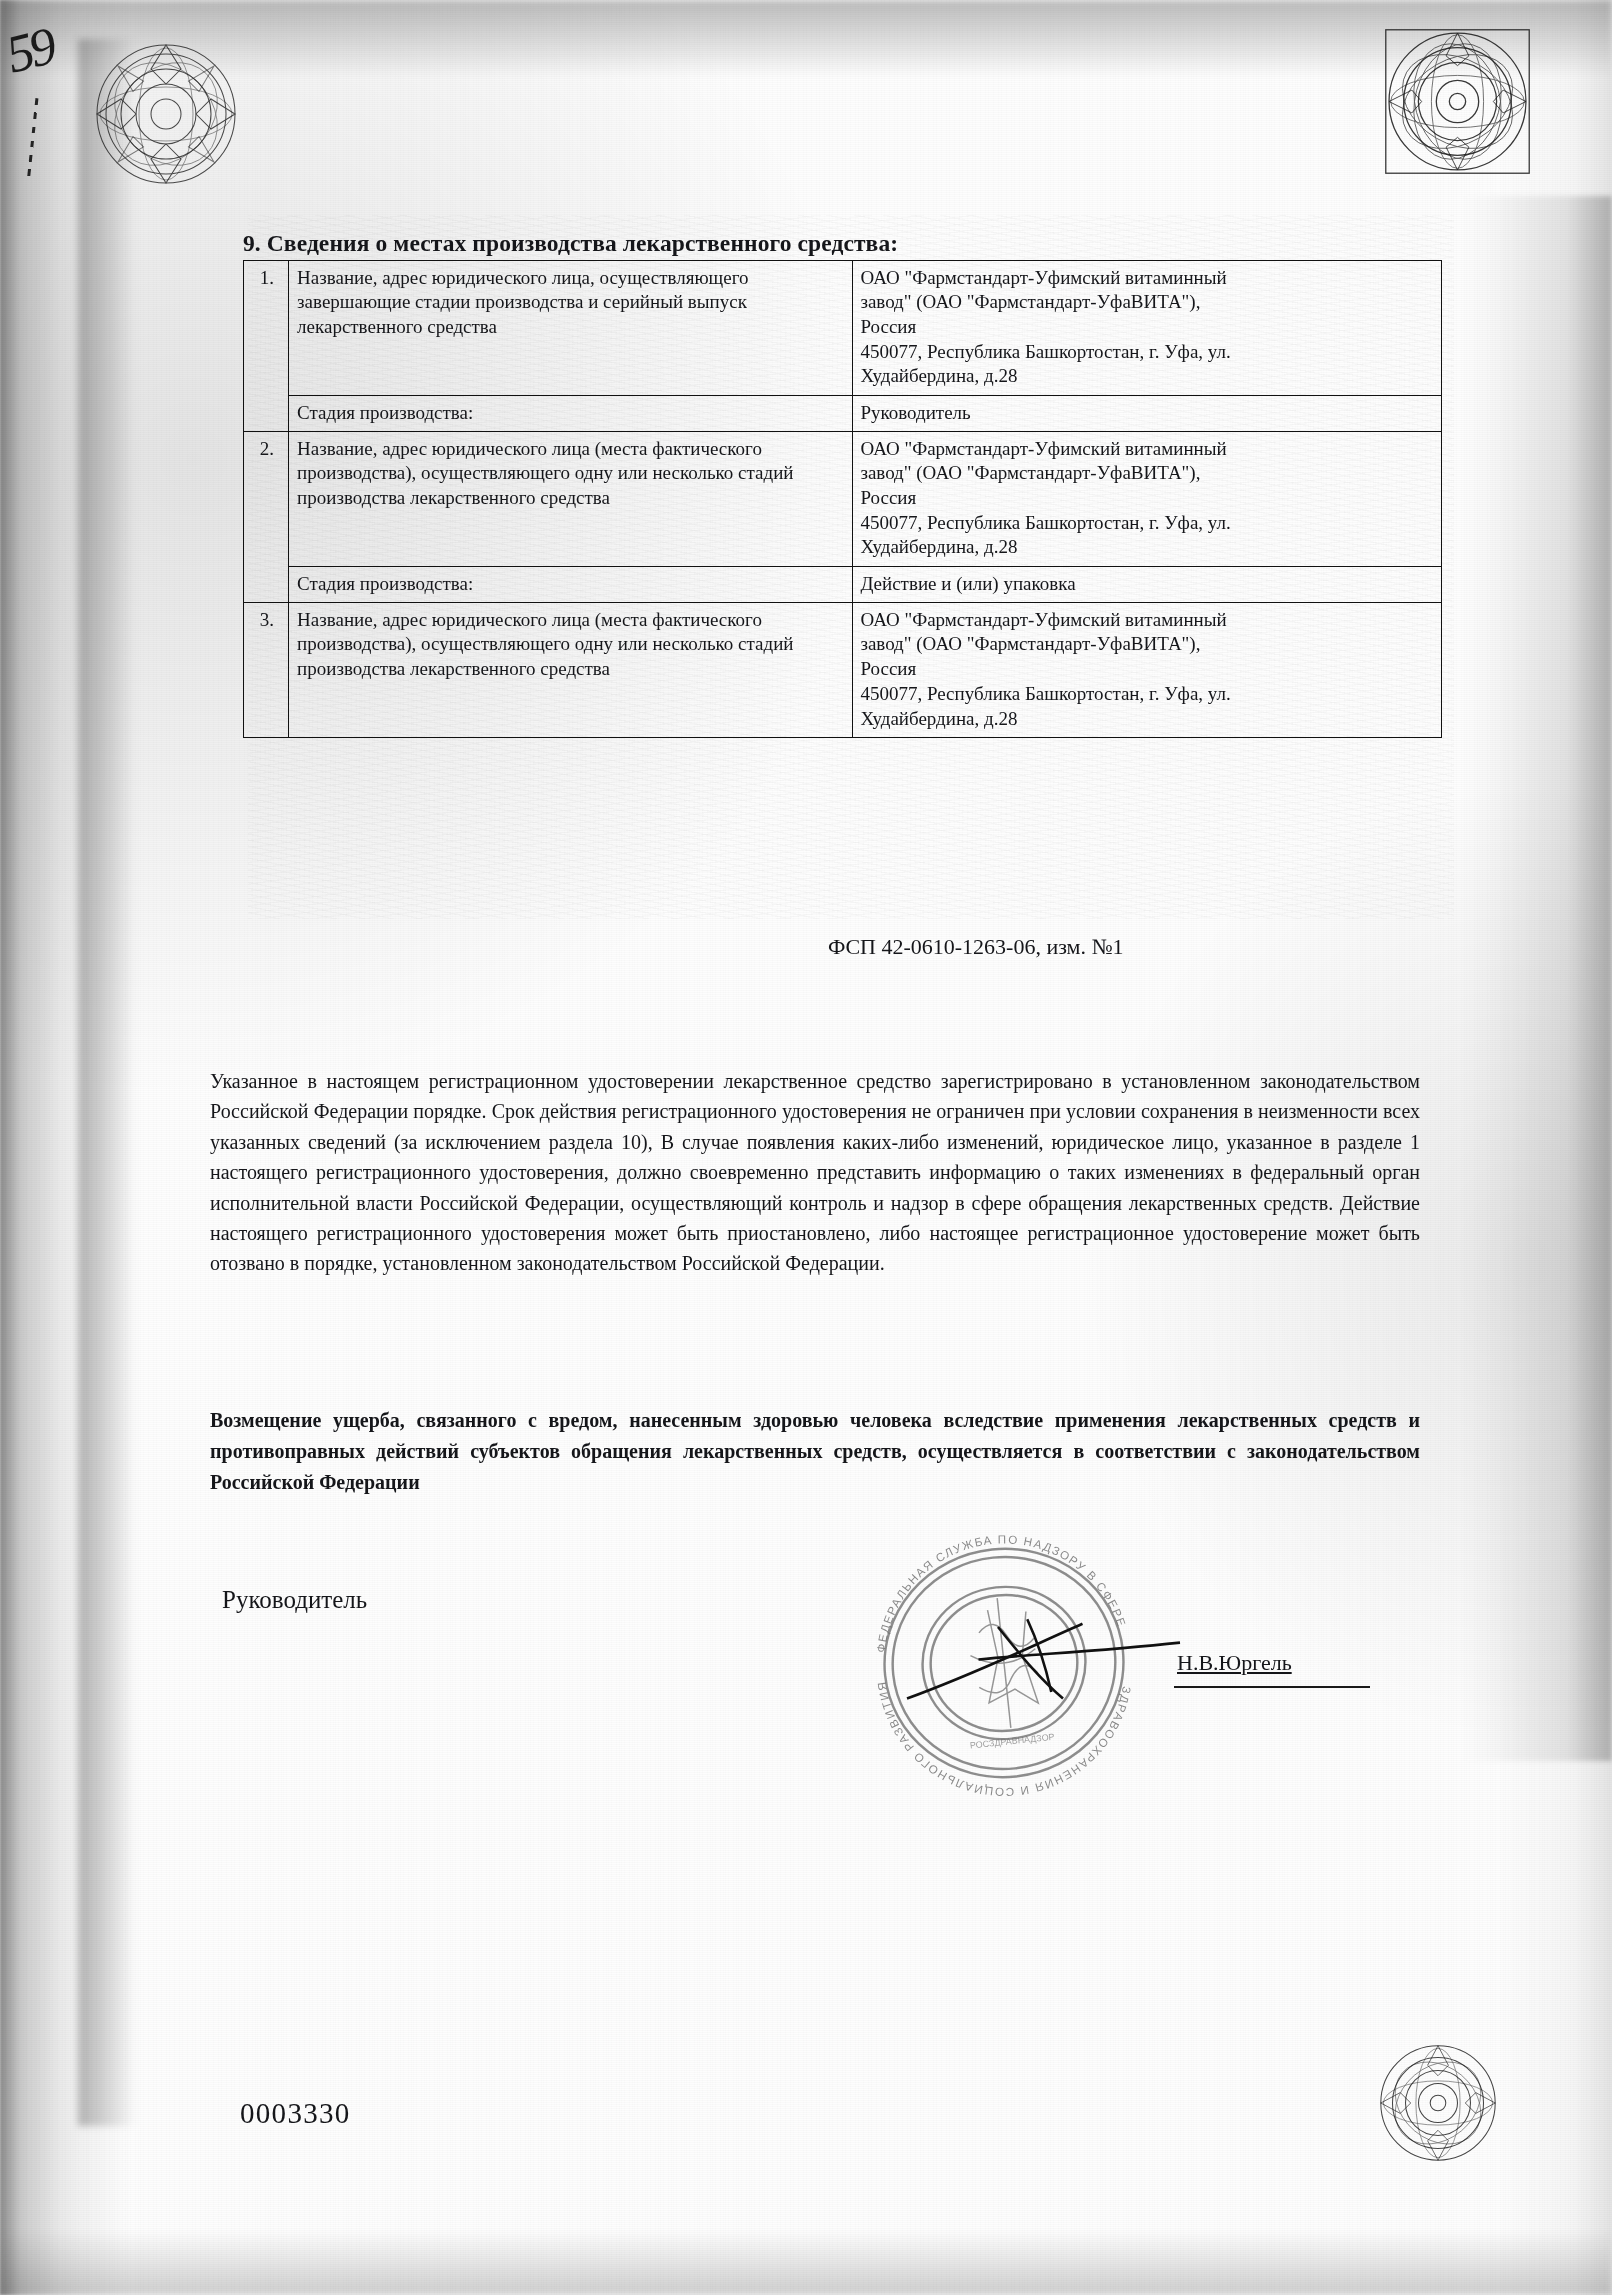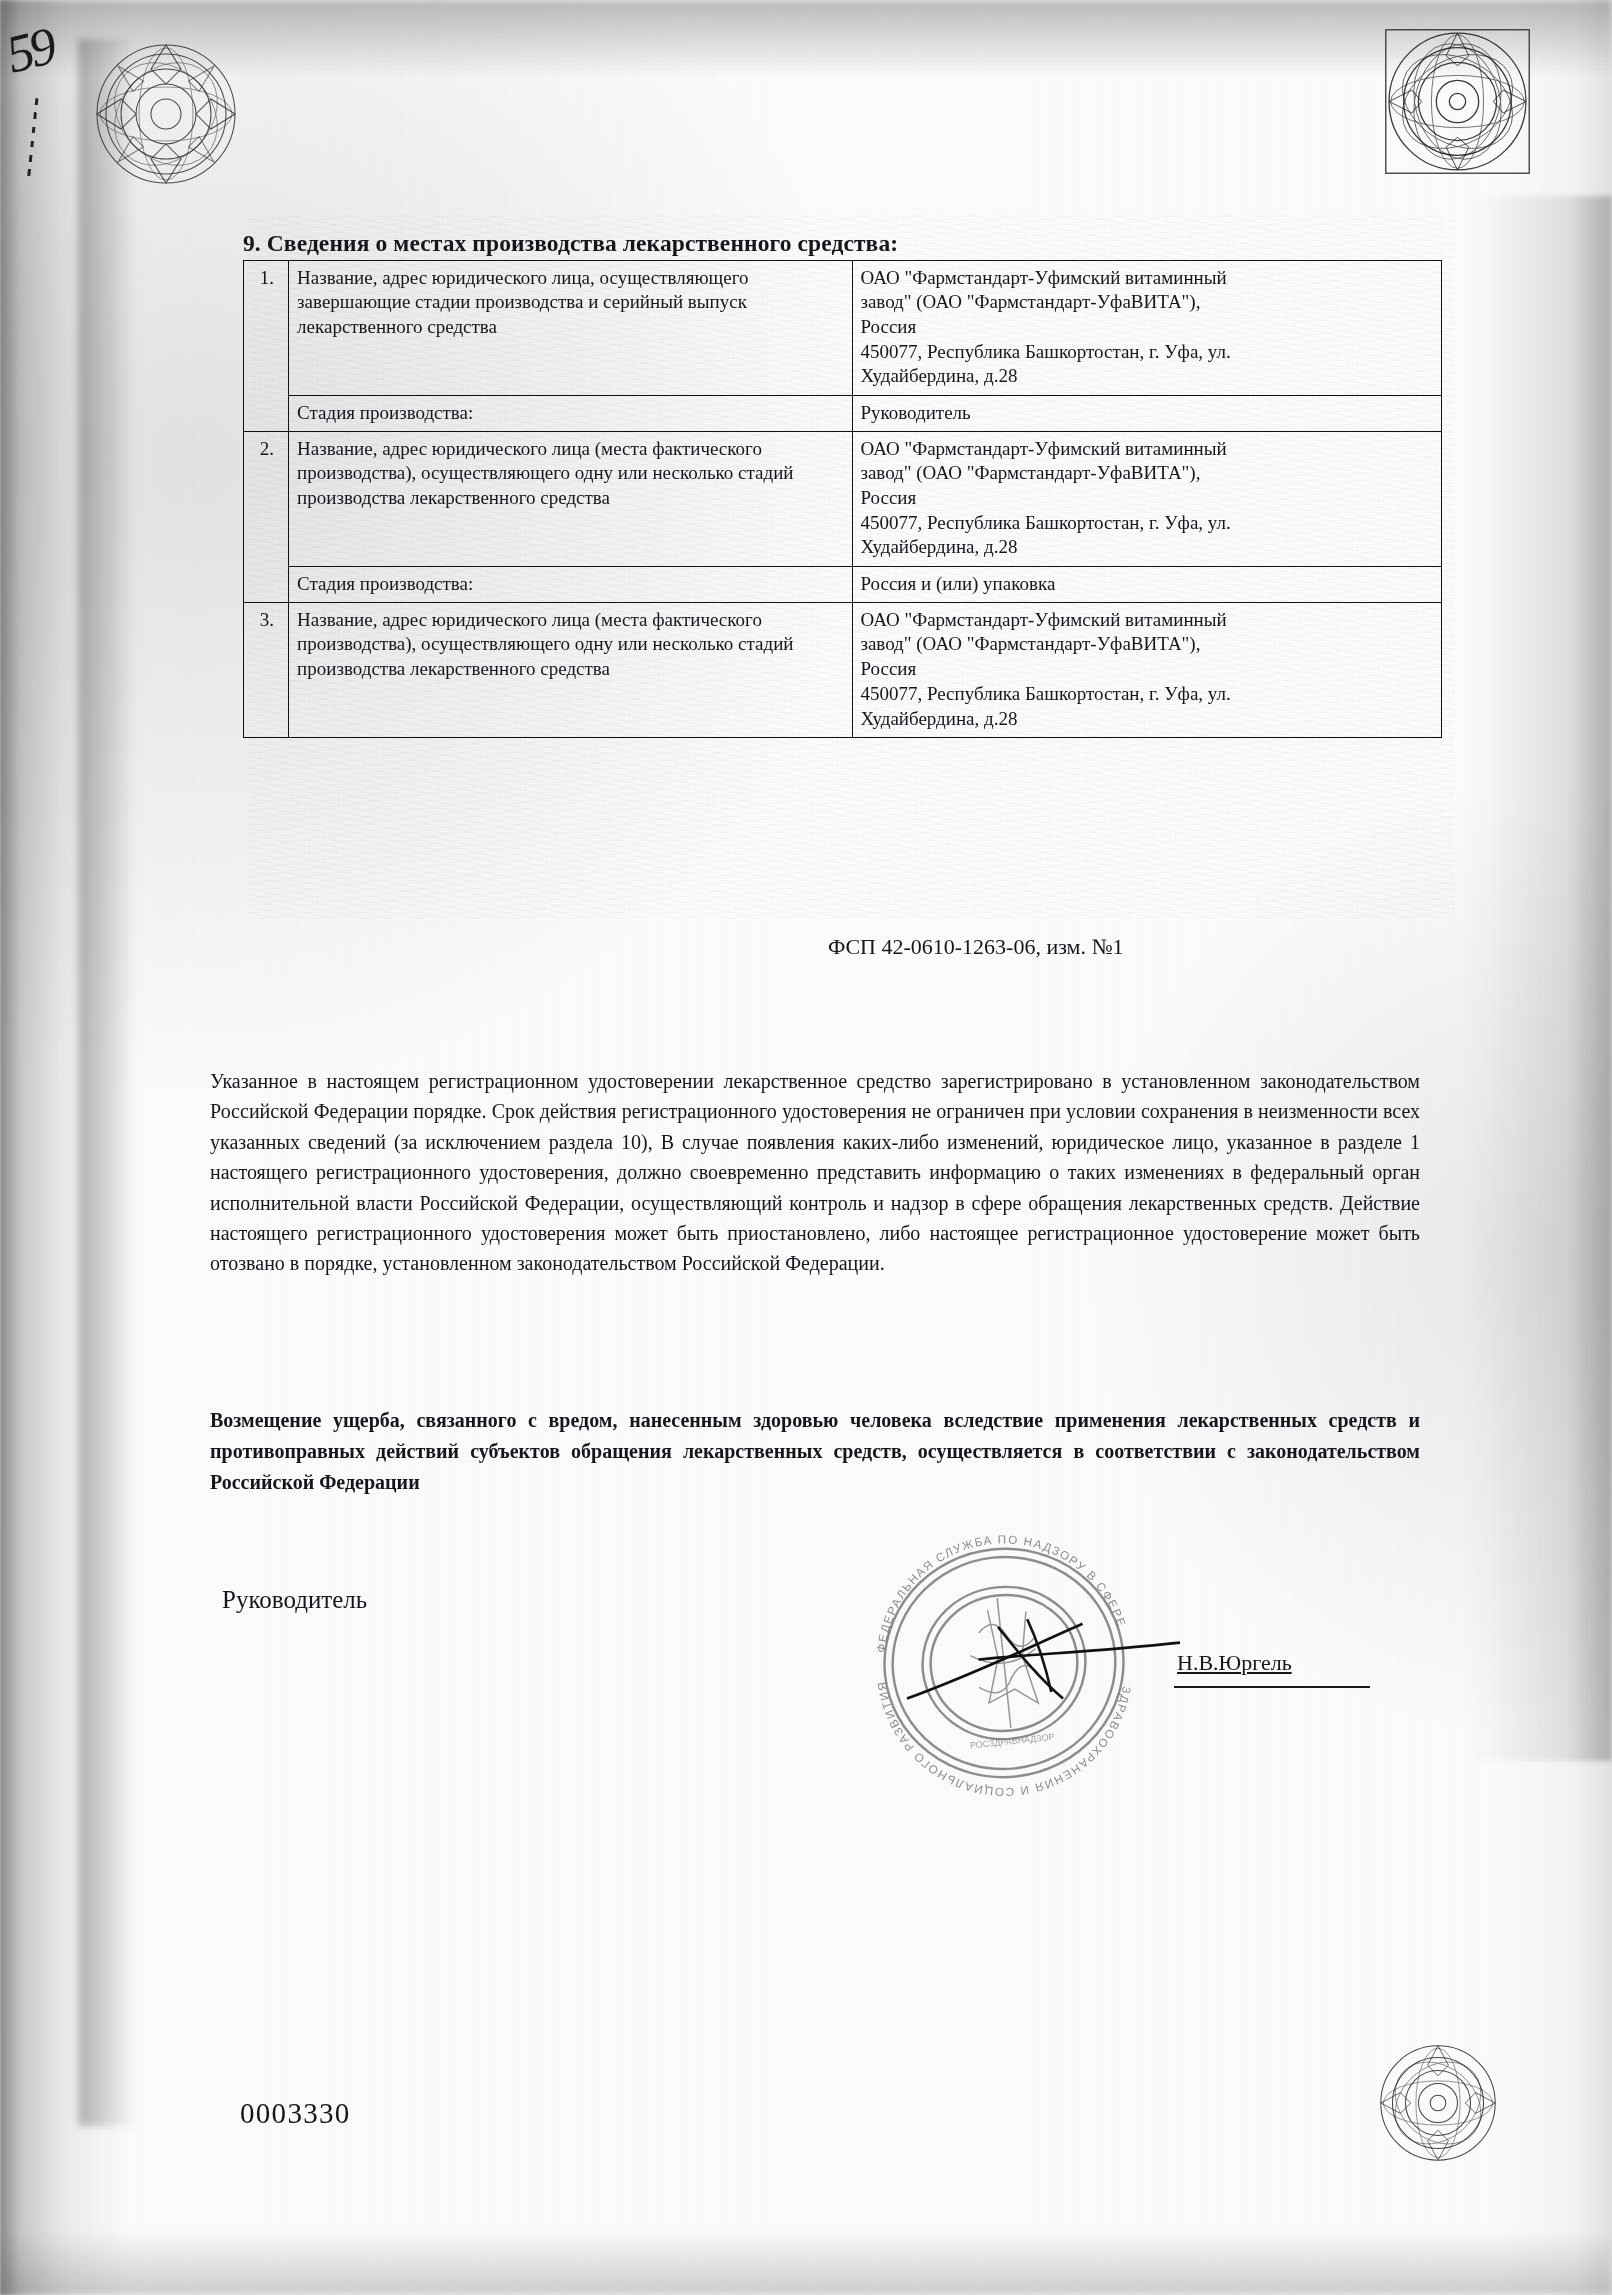--- a/index.html
+++ b/index.html
@@ -380,21 +380,21 @@
         <td class="val">
           <span class="addr-line">ОАО "Фармстандарт-Уфимский витаминный</span>
           <span class="addr-line">завод" (ОАО "Фармстандарт-УфаВИТА"),</span>
           <span class="addr-line">Россия</span>
           <span class="addr-line">450077, Республика Башкортостан, г. Уфа, ул.</span>
           <span class="addr-line">Худайбердина, д.28</span>
         </td>
       </tr>
       <tr>
         <td class="stage-lbl">Стадия производства:</td>
-        <td class="stage-val">Россия и (или) упаковка</td>
+        <td class="stage-val">Действие и (или) упаковка</td>
       </tr>
 
       <tr>
         <td class="num">3.</td>
         <td class="lbl">Название, адрес юридического лица (места фактического производства), осуществляющего одну или несколько стадий производства лекарственного средства</td>
         <td class="val">
           <span class="addr-line">ОАО "Фармстандарт-Уфимский витаминный</span>
           <span class="addr-line">завод" (ОАО "Фармстандарт-УфаВИТА"),</span>
           <span class="addr-line">Россия</span>
           <span class="addr-line">450077, Республика Башкортостан, г. Уфа, ул.</span>

